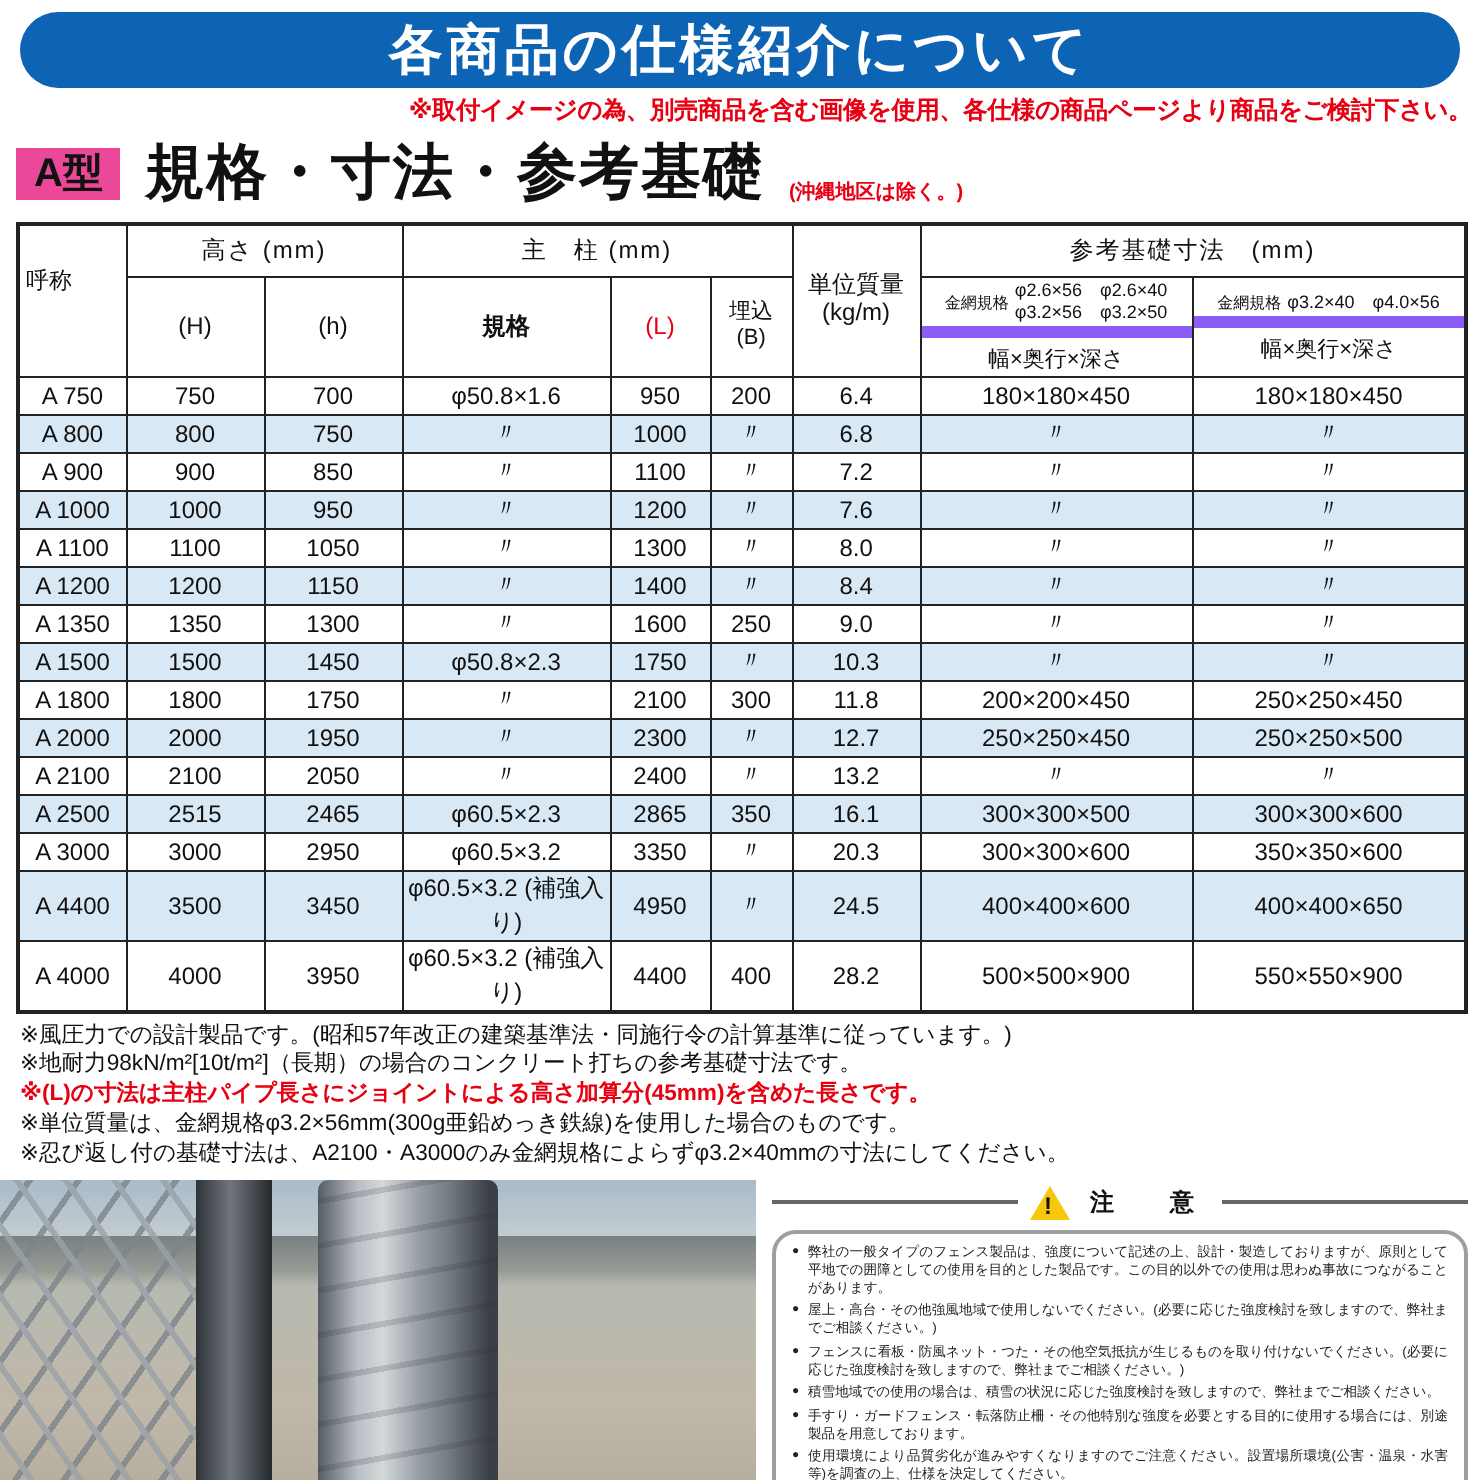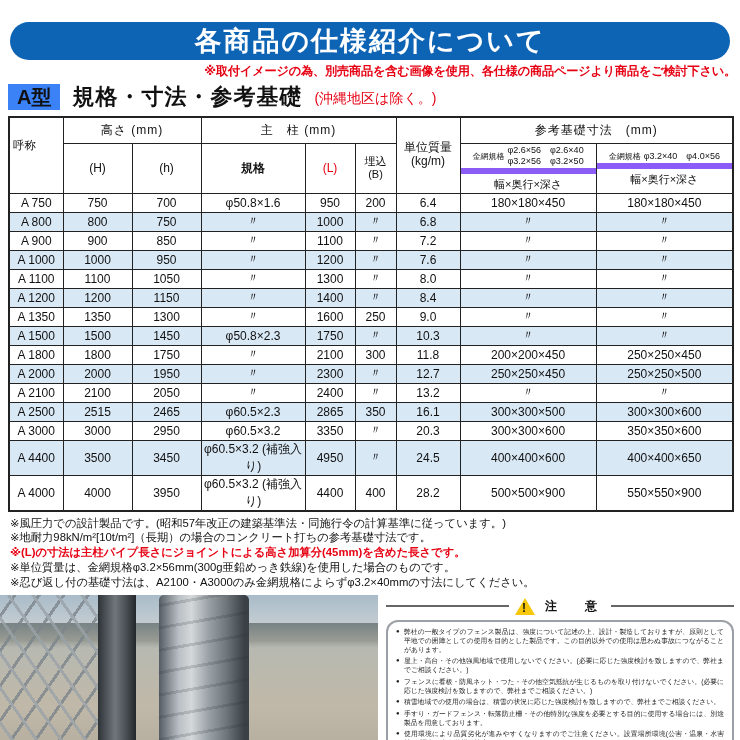--- a/index.html
+++ b/index.html
@@ -3,33 +3,33 @@
 <meta charset="utf-8">
 <style>
   html,body{margin:0;padding:0;}
   body{
     width:740px;height:740px;background:#fff;overflow:hidden;
     font-family:"Liberation Sans","DejaVu Sans",sans-serif;color:#111;
     -webkit-font-smoothing:antialiased;
   }
   
   .banner{
-    margin:22px 10px 2px;height:38px;background:#0d63b4;border-radius:20px;
+    margin:6px 10px 2px;height:38px;background:#0d63b4;border-radius:20px;
     display:flex;align-items:center;justify-content:center;
   }
   .banner-title{color:#fff;font-size:27px;font-weight:bold;letter-spacing:2px;}
   .top-note{
     color:#e60012;font-weight:bold;font-size:12.2px;text-align:right;
     padding:1px 4px 0 0;letter-spacing:-0.2px;
   }
   
   .section-row{display:flex;align-items:center;gap:12px;padding:2px 8px 4px;}
-  .type-chip{background:#3b82f6;font-size:20px;font-weight:bold;padding:2px 9px;line-height:1.1;}
-  .section-title{font-size:22px;font-weight:bold;letter-spacing:1px;}
-  .section-sub{color:#e60012;font-size:14px;font-weight:normal;align-self:flex-end;padding-bottom:4px;}
+  .type-chip{background:#ec4899;font-size:20px;font-weight:bold;padding:2px 9px;line-height:1.1;}
+  .section-title{font-size:30px;font-weight:bold;letter-spacing:1px;}
+  .section-sub{color:#e60012;font-size:10px;font-weight:bold;align-self:flex-end;padding-bottom:4px;}
   
   table.spec{border-collapse:collapse;margin:0 8px;width:724px;table-layout:fixed;
     border:2px solid #222;}
   .spec th,.spec td{border:1px solid #222;text-align:center;vertical-align:middle;
     padding:0;font-size:12px;font-weight:normal;overflow:hidden;}
   .spec thead th{background:#fff;}
   .spec tbody tr{height:19px;}
   .spec tbody tr:nth-child(even){background:#d9e8f5;}
   .diag-cell{position:relative;height:100%;
     background:linear-gradient(to bottom right,transparent calc(50% - 0.6px),#222 calc(50% - 0.6px),#222 calc(50% + 0.6px),transparent calc(50% + 0.6px));}

